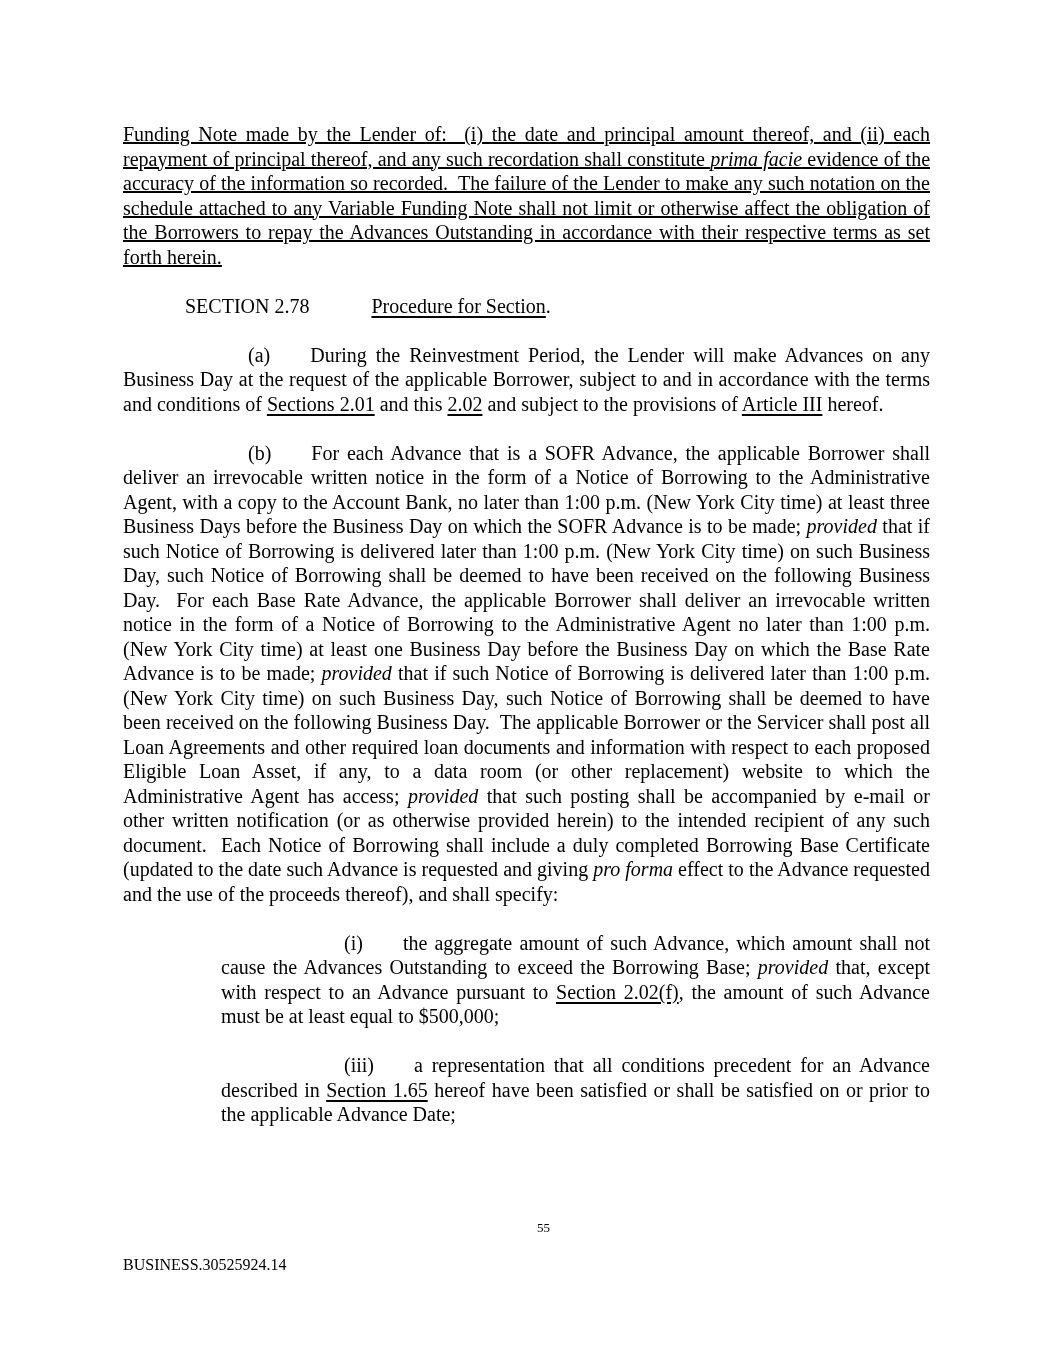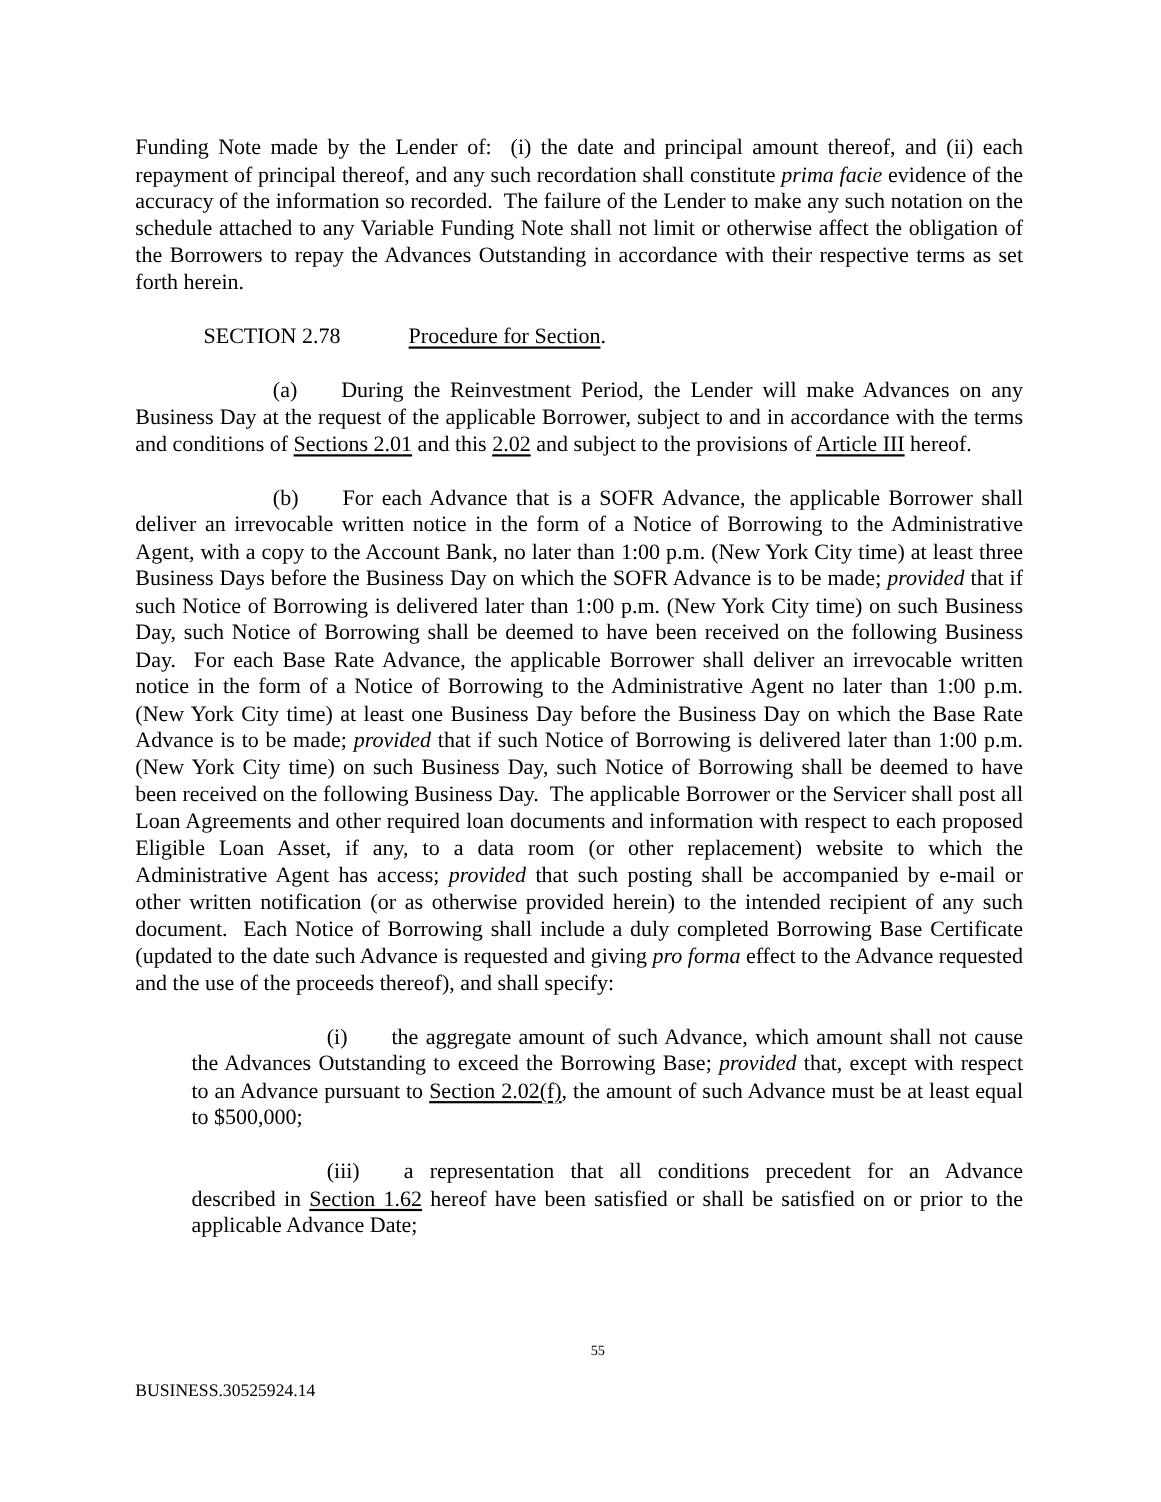--- a/index.html
+++ b/index.html
@@ -21,23 +21,23 @@
   .content {
     position: absolute;
     left: 123px;
     top: 122px;
     width: 807px;
   }
   .content p {
     margin: 0 0 24.5px 0;
     padding: 0;
   }
-  p.body    { text-align: justify; }
+  p.body    { text-align: justify; text-decoration: underline; }
   p.para    { text-align: justify; text-indent: 125px; }
-  p.item    { text-align: justify; margin-left: 51px; text-indent: 123px; }
+  p.item    { text-align: justify; margin-left: 98px; text-indent: 123px; }
   p.heading { text-align: left; padding-left: 62px; }
   .tab {
     display: inline-block;
     width: 40px;
     height: 1px;
   }
   p.heading .tab { width: 62px; }
   .it { font-style: italic; }
   .un { text-decoration: underline; text-underline-offset: 3px; }
   .page-number {
@@ -61,17 +61,17 @@
 </head>
 <body>
 
 <div class="page">
   <div class="content" id="doc-body">
       <p class="body"><span>Funding Note made by the Lender of:&nbsp; (i) the date and principal amount thereof, and (ii) each repayment of principal thereof, and any such recordation shall constitute </span><span class="it">prima facie</span><span> evidence of the accuracy of the information so recorded.&nbsp; The failure of the Lender to make any such notation on the schedule attached to any Variable Funding Note shall not limit or otherwise affect the obligation of the Borrowers to repay the Advances Outstanding in accordance with their respective terms as set forth herein.</span></p>
       <p class="heading"><span>SECTION 2.78</span><span class="tab"></span><span class="un">Procedure for Section</span><span>.</span></p>
       <p class="para"><span>(a)</span><span class="tab"></span><span>During the Reinvestment Period, the Lender will make Advances on any Business Day at the request of the applicable Borrower, subject to and in accordance with the terms and conditions of </span><span class="un">Sections 2.01</span><span> and this </span><span class="un">2.02</span><span> and subject to the provisions of </span><span class="un">Article III</span><span> hereof.</span></p>
       <p class="para"><span>(b)</span><span class="tab"></span><span>For each Advance that is a SOFR Advance, the applicable Borrower shall deliver an irrevocable written notice in the form of a Notice of Borrowing to the Administrative Agent, with a copy to the Account Bank, no later than 1:00 p.m. (New York City time) at least three Business Days before the Business Day on which the SOFR Advance is to be made; </span><span class="it">provided</span><span> that if such Notice of Borrowing is delivered later than 1:00 p.m. (New York City time) on such Business Day, such Notice of Borrowing shall be deemed to have been received on the following Business Day.&nbsp; For each Base Rate Advance, the applicable Borrower shall deliver an irrevocable written notice in the form of a Notice of Borrowing to the Administrative Agent no later than 1:00 p.m. (New York City time) at least one Business Day before the Business Day on which the Base Rate Advance is to be made; </span><span class="it">provided</span><span> that if such Notice of Borrowing is delivered later than 1:00 p.m. (New York City time) on such Business Day, such Notice of Borrowing shall be deemed to have been received on the following Business Day.&nbsp; The applicable Borrower or the Servicer shall post all Loan Agreements and other required loan documents and information with respect to each proposed Eligible Loan Asset, if any, to a data room (or other replacement) website to which the Administrative Agent has access; </span><span class="it">provided</span><span> that such posting shall be accompanied by e-mail or other written notification (or as otherwise provided herein) to the intended recipient of any such document.&nbsp; Each Notice of Borrowing shall include a duly completed Borrowing Base Certificate (updated to the date such Advance is requested and giving </span><span class="it">pro forma</span><span> effect to the Advance requested and the use of the proceeds thereof), and shall specify:</span></p>
       <p class="item"><span>(i)</span><span class="tab"></span><span>the aggregate amount of such Advance, which amount shall not cause the Advances Outstanding to exceed the Borrowing Base; </span><span class="it">provided</span><span> that, except with respect to an Advance pursuant to </span><span class="un">Section 2.02(f)</span><span>, the amount of such Advance must be at least equal to $500,000;</span></p>
-      <p class="item"><span>(iii)</span><span class="tab"></span><span>a representation that all conditions precedent for an Advance described in </span><span class="un">Section 1.62</span><span> hereof have been satisfied or shall be satisfied on or prior to the applicable Advance Date;</span></p>
+      <p class="item"><span>(iii)</span><span class="tab"></span><span>a representation that all conditions precedent for an Advance described in </span><span class="un">Section 1.65</span><span> hereof have been satisfied or shall be satisfied on or prior to the applicable Advance Date;</span></p>
     </div>
   <div class="page-number">55</div>
   <div class="doc-id">BUSINESS.30525924.14</div>
 </div>
 
 </body></html>

